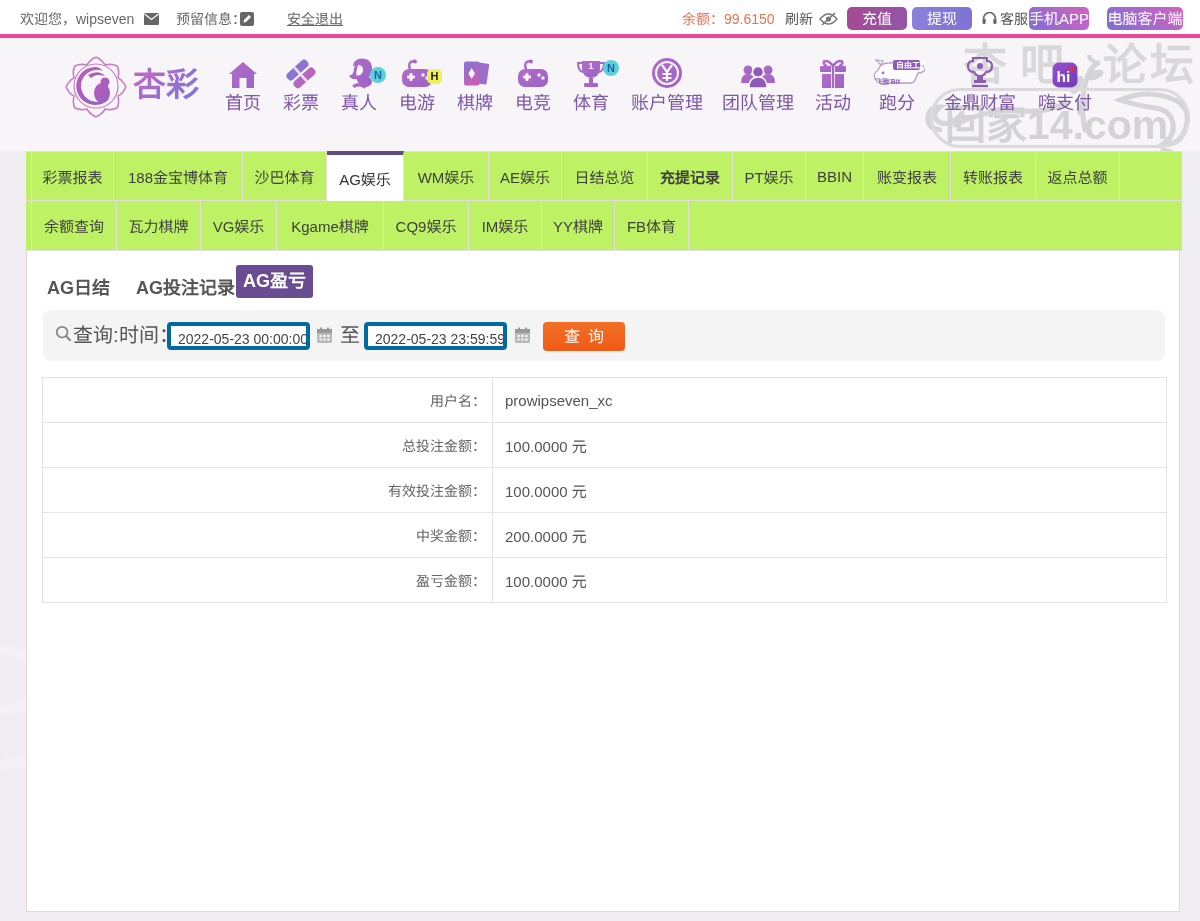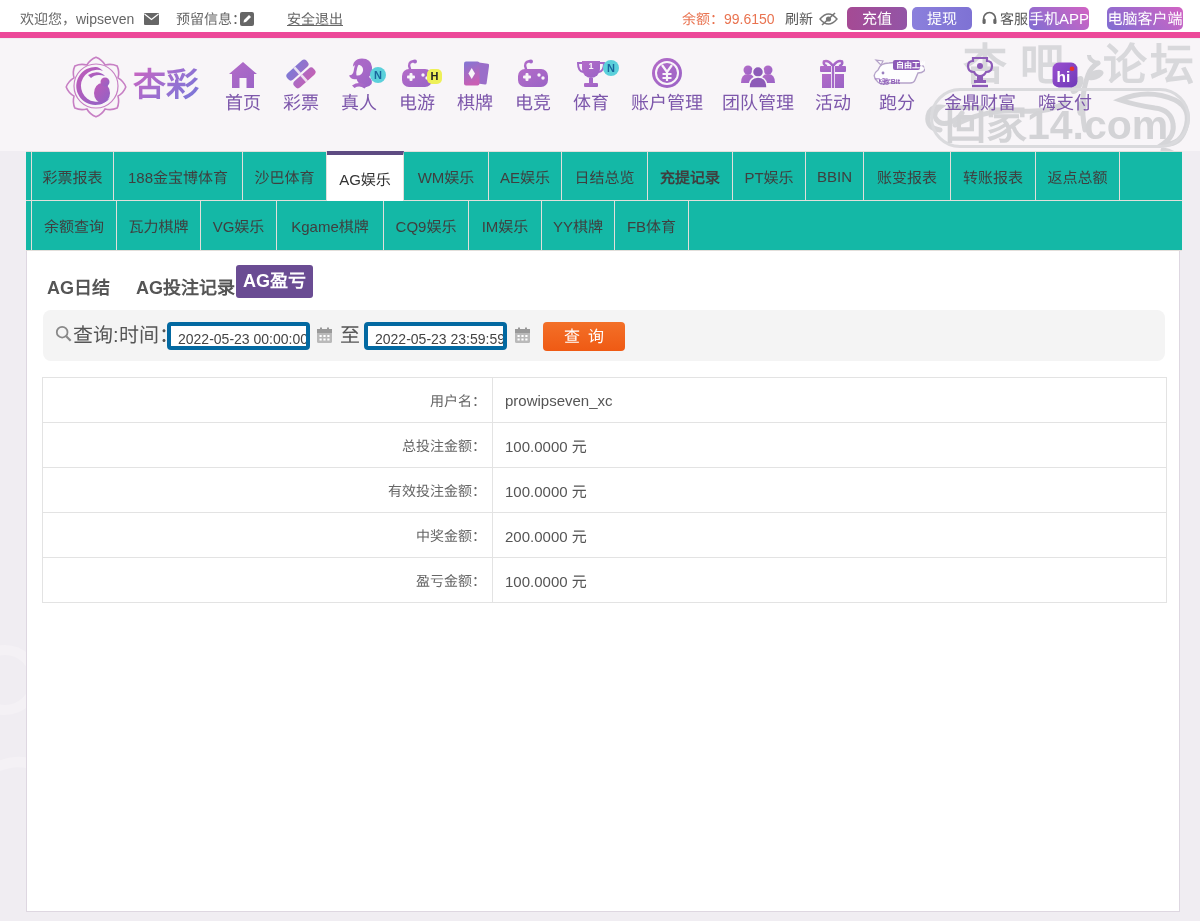--- a/index.html
+++ b/index.html
@@ -1,20 +1,20 @@
 <!DOCTYPE html>
 <html lang="zh-CN"><head>
 <meta charset="utf-8">
 <title>AG盈亏</title>
 <style>
 *{margin:0;padding:0;box-sizing:border-box;}
 html,body{width:1200px;height:921px;font-family:"Liberation Sans",sans-serif;background:#f0edf2;overflow:hidden;}
 body{position:relative;}
 
-.topbar{position:absolute;left:0;top:0;width:1200px;height:38px;background:#fff;border-bottom:6px solid #ec4899;}
+.topbar{position:absolute;left:0;top:0;width:1200px;height:38px;background:#fff;border-bottom:4px solid #ec4899;}
 .topbar .it{position:absolute;font-size:14px;color:#666;top:0;line-height:38px;white-space:nowrap;}
 .logout{text-decoration:underline;color:#555;}
 .topbar .it.balance{color:#e97350;}
 .tbtn{position:absolute;top:7px;height:23px;line-height:23px;text-align:center;color:#fff;font-size:15px;border-radius:5px;white-space:nowrap;}
 .btn-cz{left:847px;width:60px;background:linear-gradient(90deg,#a54a94,#9355a6);}
 .btn-tx{left:912px;width:60px;background:linear-gradient(90deg,#8b80dc,#7e72d4);}
 .btn-app{left:1029px;width:60px;background:linear-gradient(45deg,#7f6ed2,#d263c3);}
 .btn-pc{left:1107px;width:76px;background:linear-gradient(45deg,#7f6ed2,#d263c3);}
 .ticon{position:absolute;top:0;height:38px;display:flex;align-items:center;}
 
@@ -24,21 +24,21 @@
 .logo-svg{position:absolute;left:64px;top:16px;}
 .logo-txt{position:absolute;left:133px;top:24px;font-size:33px;line-height:44px;font-weight:bold;letter-spacing:0;background:linear-gradient(135deg,#c666c2 10%,#9c6fd0 50%,#7a77d8 90%);-webkit-background-clip:text;background-clip:text;color:transparent;font-family:"Liberation Sans",sans-serif;}
 .nav-item{position:absolute;top:20px;width:110px;text-align:center;color:#7d57ab;font-size:18px;}
 .nav-item .ic{height:30px;display:flex;align-items:flex-end;justify-content:center;position:relative;}
 .nav-item .lb{margin-top:5px;line-height:18px;white-space:nowrap;}
 .badge{position:absolute;top:8px;width:16px;height:16px;border-radius:50%;font-size:11px;font-weight:bold;line-height:16px;text-align:center;}
 .badge.n{background:#5bd0db;color:#19659c;}
 .badge.h{background:#eef058;color:#222;width:15px;height:15px;line-height:15px;border-radius:5px;top:10px;}
 
 .panel{position:absolute;left:26px;top:151px;width:1154px;height:761px;background:#fff;border:1px solid #ded7e1;}
-.tabs{position:absolute;left:-1px;top:-1px;width:1156px;background:#14b8a6;border-top:1px solid #e2dfdb;border-bottom:1px solid #e2dfdb;}
+.tabs{position:absolute;left:-1px;top:-1px;width:1156px;background:#bef264;border-top:1px solid #e2dfdb;border-bottom:1px solid #e2dfdb;}
 .trow{display:flex;height:49px;}
 .trow1{border-bottom:1px solid #e2dfdb;}
 .tab{border-right:1px solid #e2dfdb;height:100%;display:flex;align-items:center;justify-content:center;font-size:15px;color:#3f3f3f;white-space:nowrap;}
 .tab.first{border-left:1px solid #e2dfdb;margin-left:5px;}
 .tab.active{background:#fff;border-top:4px solid #5e4b82;margin-top:-1px;height:50px;position:relative;z-index:2;color:#333;}
 
 .subtabs{position:absolute;left:0;top:99px;width:100%;height:62px;}
 .stab{position:absolute;font-size:18px;color:#555;top:22px;font-weight:bold;}
 .stab.active{background:#6a4c93;color:#fff;border-radius:3px;top:14px;height:33px;line-height:33px;text-align:center;}
 

